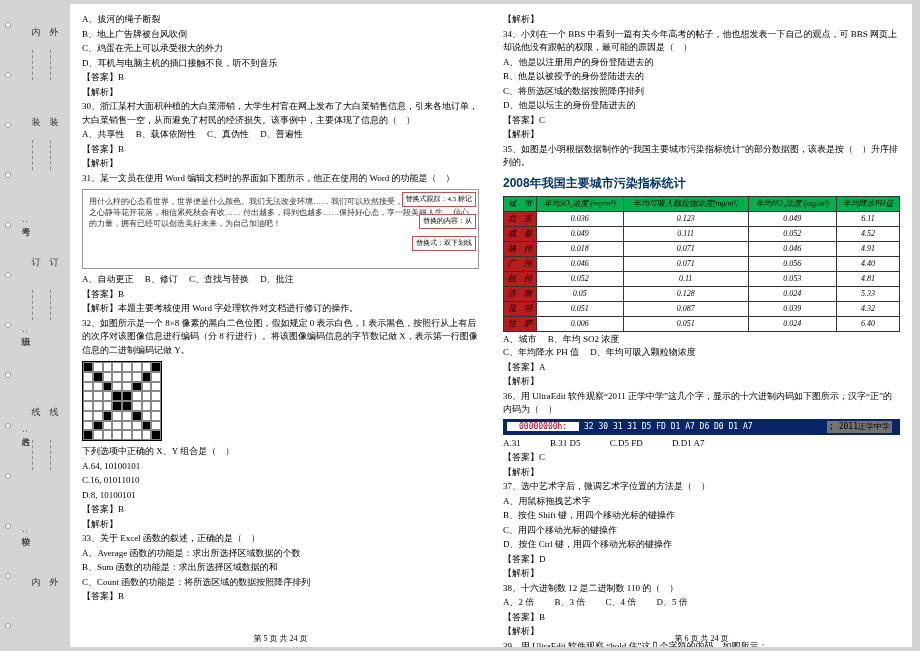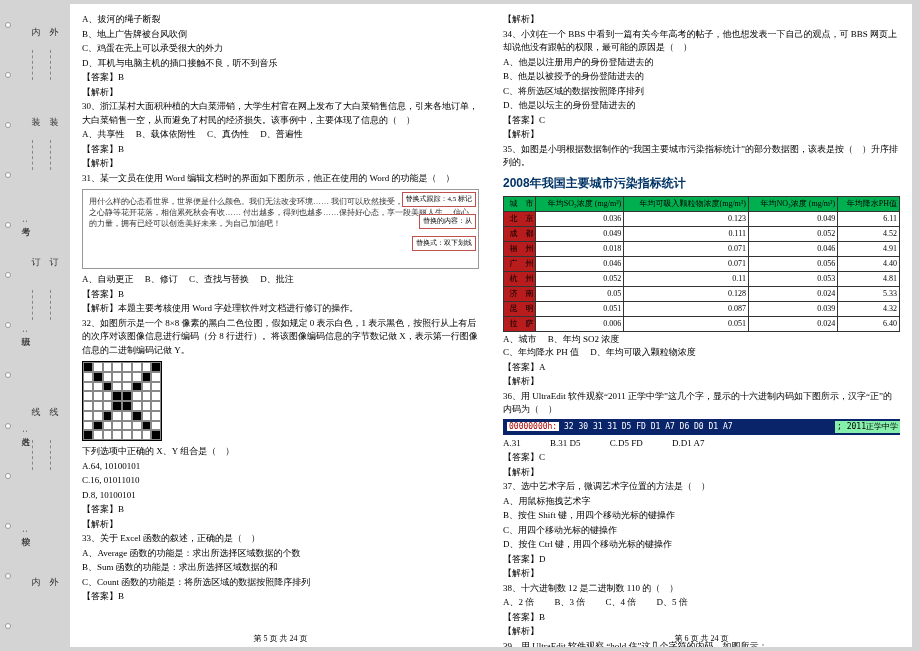--- a/index.html
+++ b/index.html
@@ -17,26 +17,26 @@
   .page p { margin:1px 0; }
   .ans { }
   .fig-box { border:1px solid #999; padding:6px; margin:4px 0; position:relative; height:80px; }
   .fig-txt { font-size:8px; color:#333; line-height:1.4; }
   .callout { position:absolute; border:1px solid #c0504d; font-size:7px; padding:1px 3px; background:#fff; }
   .grid8 { width:80px; height:80px; display:grid; grid-template-columns:repeat(8,1fr); grid-template-rows:repeat(8,1fr); border:1px solid #000; margin:4px 0; }
   .grid8 div { border:0.5px solid #888; }
   .grid8 .k { background:#000; }
   .chart-title { color:#003366; font-weight:bold; font-size:12px; margin:4px 0; font-family:"SimHei",sans-serif; }
   table.pollute { border-collapse:collapse; width:100%; font-size:8px; }
-  table.pollute th,table.pollute td { border:1px solid #333; padding:1px 2px; text-align:right; }
+  table.pollute th,table.pollute td { border:1px solid #333; padding:1px 2px; text-align:center;font-style:italic; }
   table.pollute th { background:#00b050; color:#000; font-weight:normal; }
   table.pollute td.city { background:#b91c1c; }
   .hexbar { background:#0a246a; color:#fff; font-family:monospace; font-size:8px; padding:2px 4px; margin:2px 0; position:relative; }
-  .hexbar .head { background:#fff; color:#a00; padding:0 2px; }
-  .hexbar .tail { position:absolute; right:0; background:#86efac; color:#000; padding:0 2px; }
+  .hexbar .head { background:#fff; color:#a00; padding:0 12px; }
+  .hexbar .tail { position:absolute; right:8px; background:#737373; color:#000; padding:0 2px; }
   .footer { position:absolute; bottom:2px; width:100%; text-align:center; font-size:8px; left:0; }
 </style>
 </head>
 <body>
 
 <div class="workspace">
 
   <div class="gutter-left">
     <div class="binding-col">
       <span class="hole"></span>

